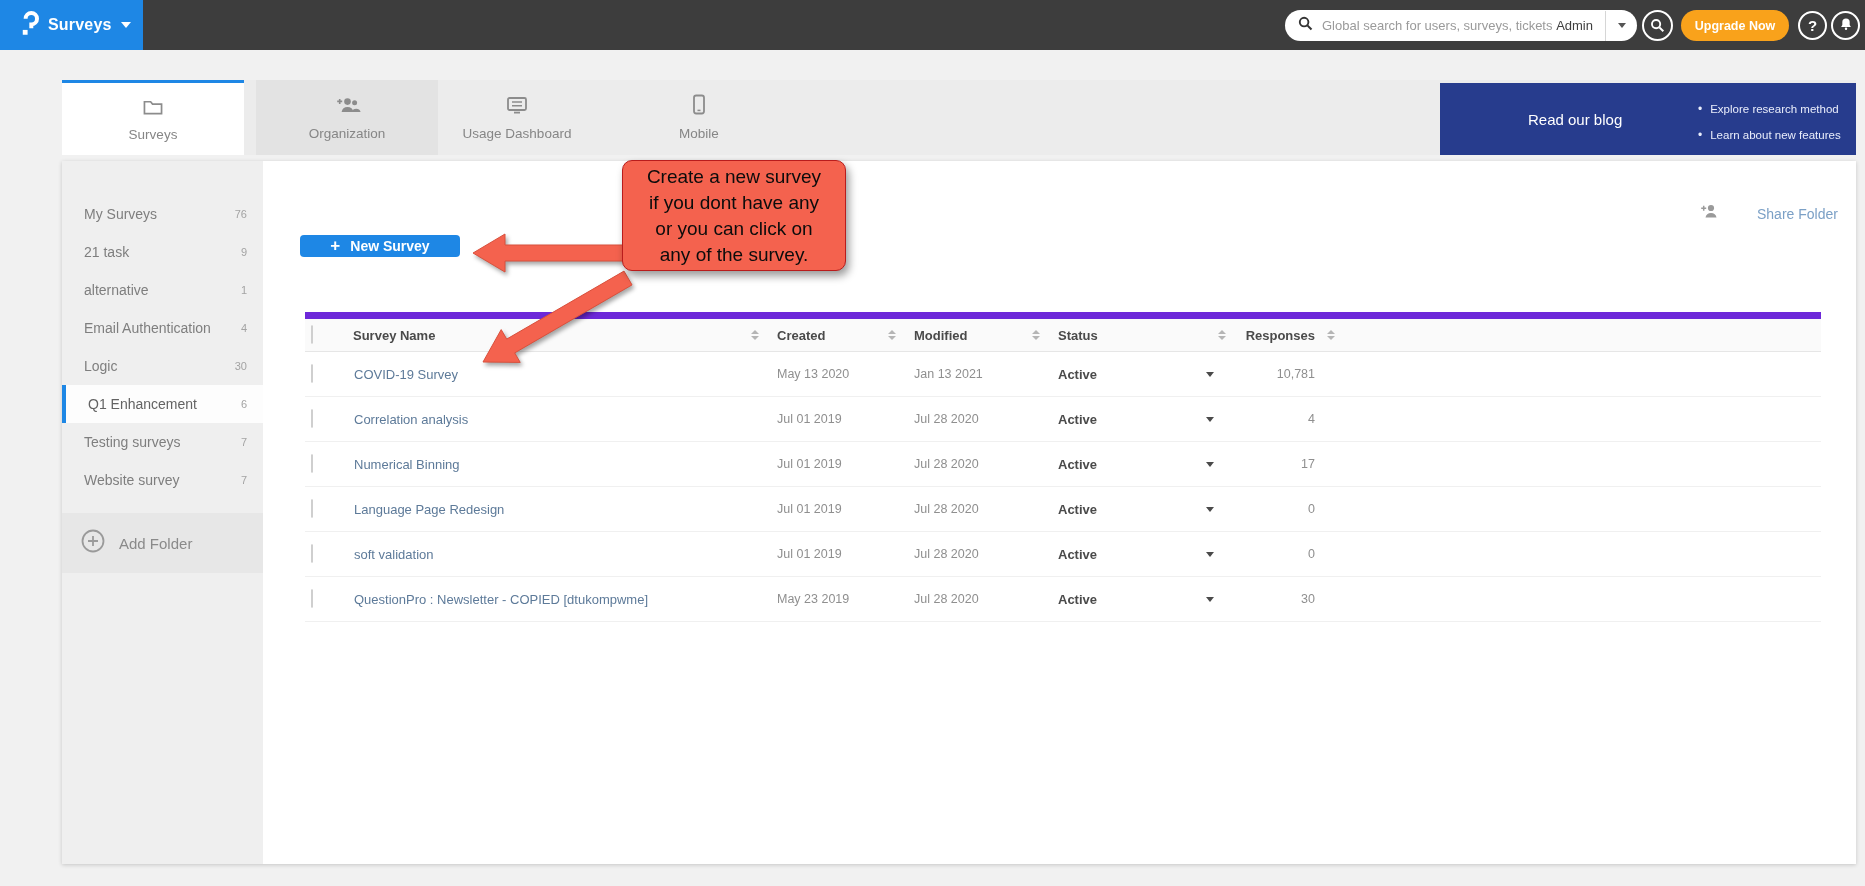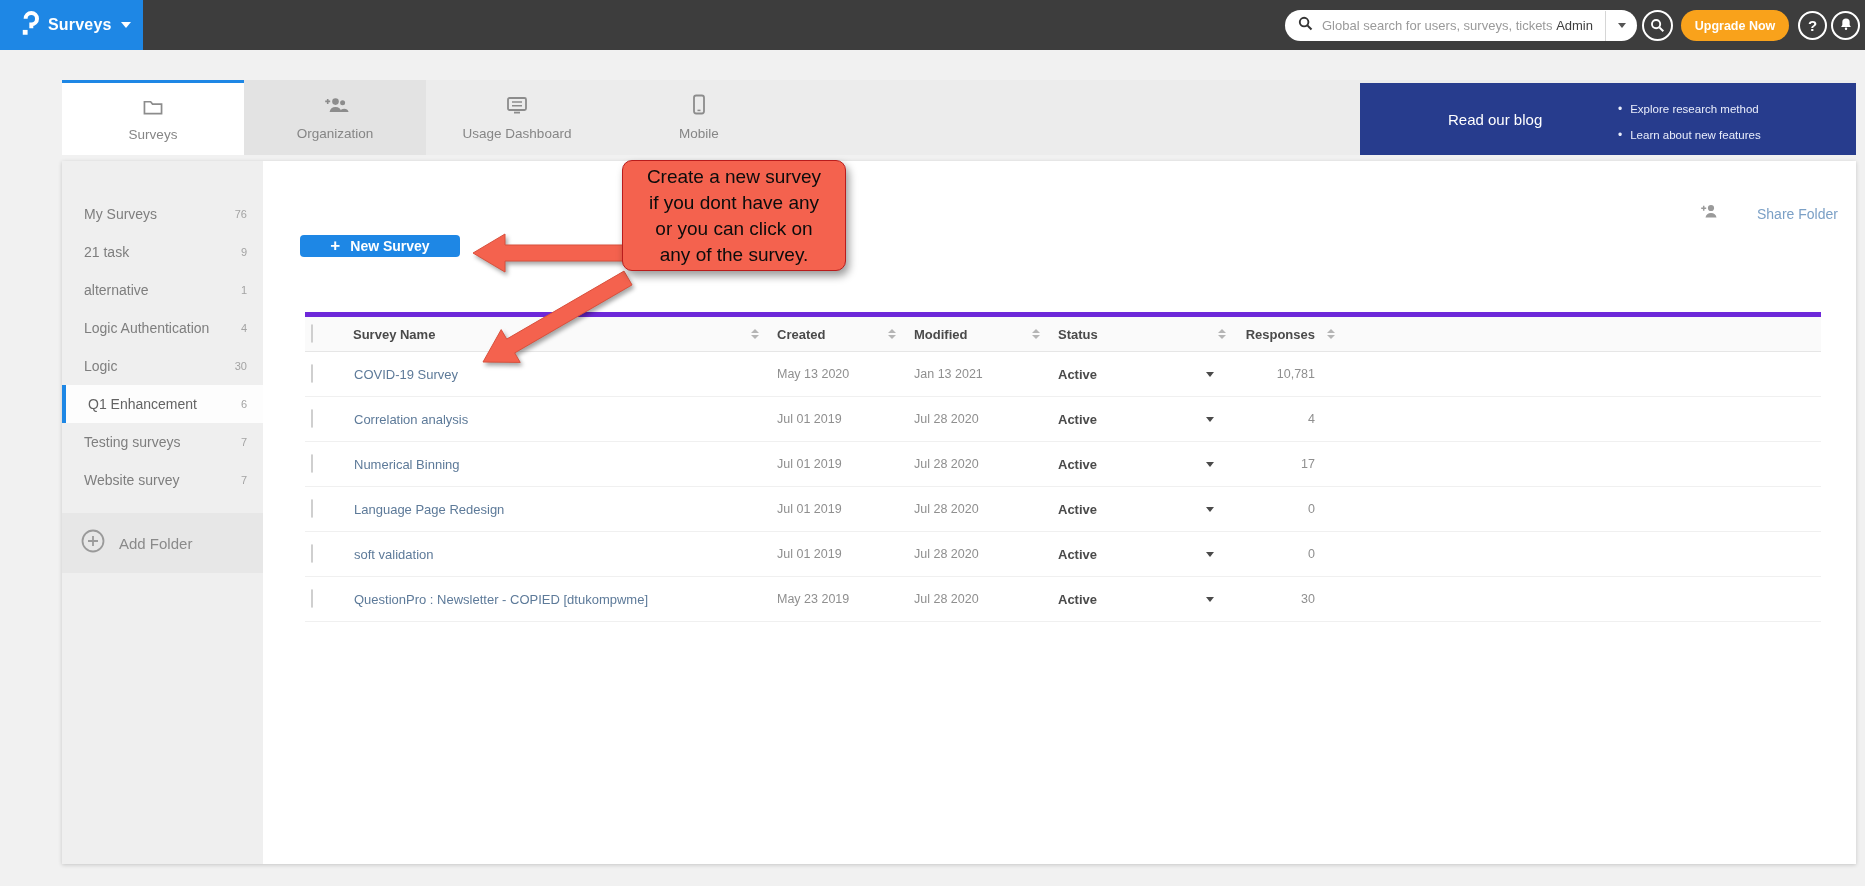--- a/index.html
+++ b/index.html
@@ -37,25 +37,25 @@
   .upgrade-btn { position:absolute; left:1681px; top:10px; width:108px; height:31px; background:#f9a21b;
                  border:none; border-radius:16px; color:#fff; font-size:12.5px; font-weight:700;
                  font-family:"Liberation Sans", sans-serif; cursor:pointer; }
 
   
   .tabstrip { position:absolute; left:62px; top:80px; width:1794px; height:75px; background:#ececec; z-index:5; }
   .tab { position:absolute; top:0; height:75px; width:182px; display:flex; flex-direction:column;
          align-items:center; justify-content:center; gap:7px; cursor:pointer; }
   .tab .tab-label { font-size:13.5px; color:#868686; }
   .tab.t0 { left:0; background:#fff; border-top:3px solid #1e87e5; }
-  .tab.t1 { left:182px; background:#e3e3e3; }
+  .tab.t1 { left:194px; background:#e3e3e3; }
   .tab.t2 { left:364px; }
   .tab.t3 { left:546px; }
 
-  .blog-panel { position:absolute; right:0; top:3px; width:496px; height:72px; background:#273c8d; }
+  .blog-panel { position:absolute; right:0; top:3px; width:416px; height:72px; background:#273c8d; }
   .blog-title { position:absolute; left:88px; top:0; height:72px; display:flex; align-items:center;
                 color:#fff; font-size:15px; cursor:pointer; }
   .blog-links { position:absolute; left:258px; top:13px; }
   .blog-link { color:#e9edfb; font-size:11.5px; line-height:26px; cursor:pointer; display:flex; align-items:center; }
   .blog-link::before { content:"•"; margin-right:8px; font-size:12px; }
 
   
   .card { position:absolute; left:62px; top:161px; width:1794px; height:703px; background:#fff;
           box-shadow:0 1px 4px rgba(0,0,0,.18); z-index:4; }
 
@@ -80,21 +80,21 @@
   .new-survey-btn { position:absolute; left:37px; top:74px; width:160px; height:22px; background:#1e87e5;
                     border:none; border-radius:4px; color:#fff; font-size:14px; font-weight:600;
                     font-family:"Liberation Sans", sans-serif; cursor:pointer;
                     display:flex; align-items:center; justify-content:center; gap:10px; }
   .plus-glyph::before { content:"+"; font-size:17px; font-weight:700; }
 
   
   .survey-table { position:absolute; left:42px; top:151px; width:1516px; }
   .thead { display:grid; grid-template-columns:48px 420px 137px 144px 186px 75px 40px 1fr;
            height:40px; align-items:center; background:#fafafa;
-           border-top:5px solid #6d28d9; border-bottom:1px solid #e6e6e6; }
+           border-top:7px solid #6d28d9; border-bottom:1px solid #e6e6e6; }
   .thead .th { font-size:13px; font-weight:700; color:#4a4a4a; }
   .th-flex { display:flex; align-items:center; justify-content:space-between; padding-right:14px; }
   .th-pad { padding-left:4px; }
   .th-resp { display:flex; justify-content:flex-end; }
   .th-sort-solo { display:flex; justify-content:flex-start; padding-left:12px; }
 
   .trow { display:grid; grid-template-columns:48px 420px 137px 144px 126px 60px 75px 1fr;
           height:45px; align-items:center; border-bottom:1px solid #f0f0f0; background:#fff; }
   .cell-name { font-size:13px; color:#5d7a99; cursor:pointer; padding-left:1px;
                white-space:nowrap; overflow:hidden; text-overflow:ellipsis; }
@@ -232,21 +232,21 @@
     </div>
     <div class="side-item">
       <span class="side-label">21 task</span>
       <span class="side-count">9</span>
     </div>
     <div class="side-item">
       <span class="side-label">alternative</span>
       <span class="side-count">1</span>
     </div>
     <div class="side-item">
-      <span class="side-label">Logic Authentication</span>
+      <span class="side-label">Email Authentication</span>
       <span class="side-count">4</span>
     </div>
     <div class="side-item">
       <span class="side-label">Logic</span>
       <span class="side-count">30</span>
     </div>
     <div class="side-item active">
       <span class="side-label">Q1 Enhancement</span>
       <span class="side-count">6</span>
     </div>

